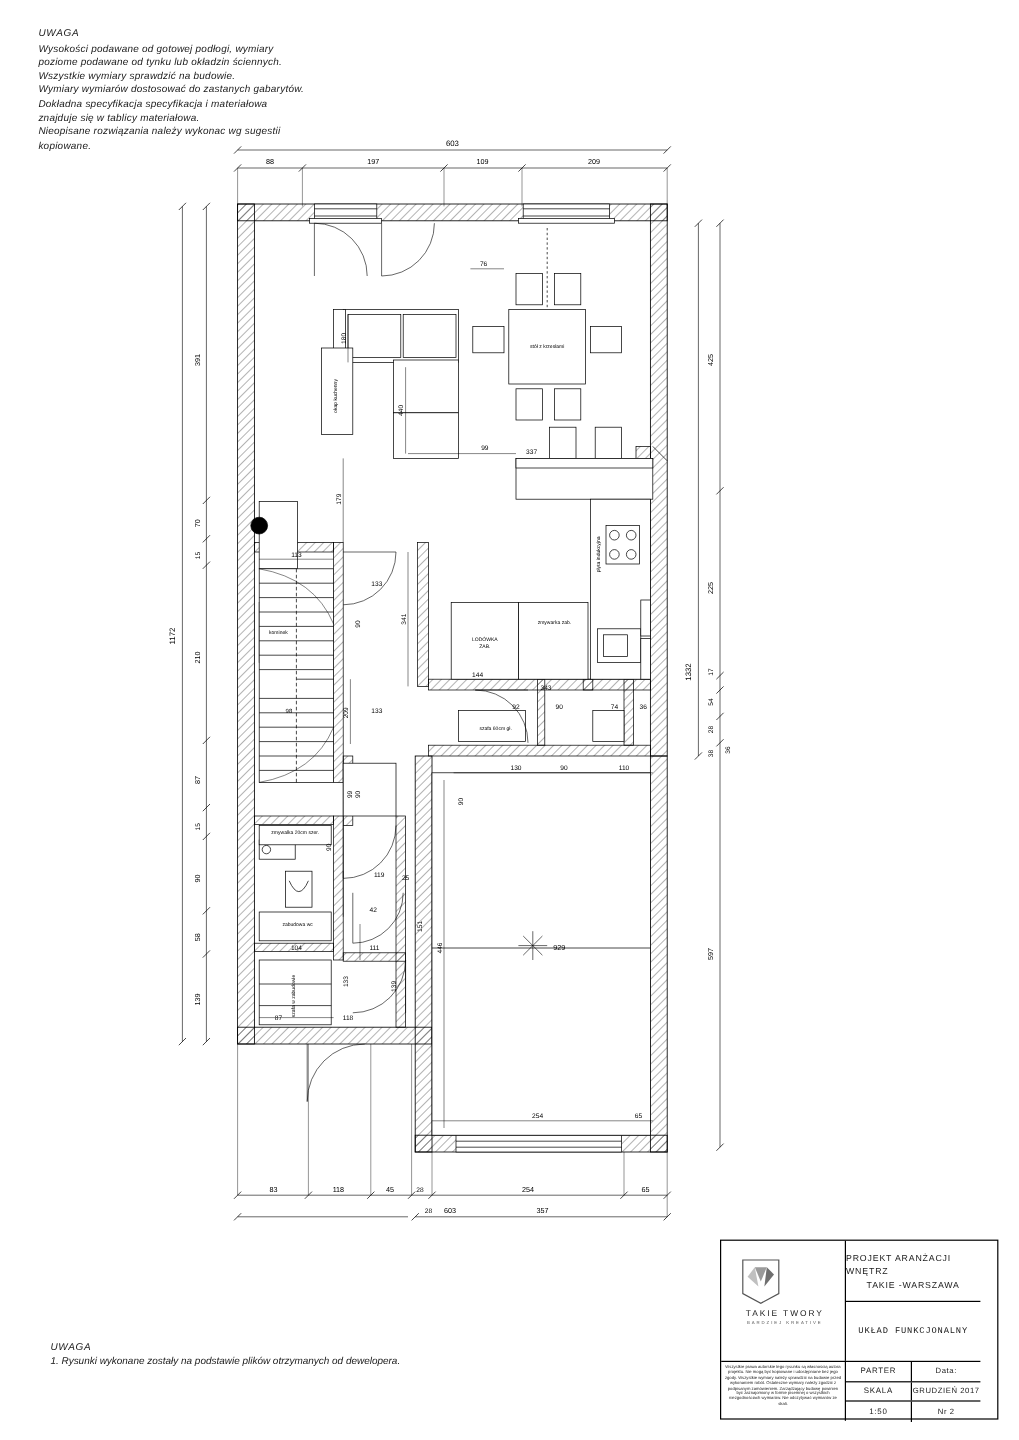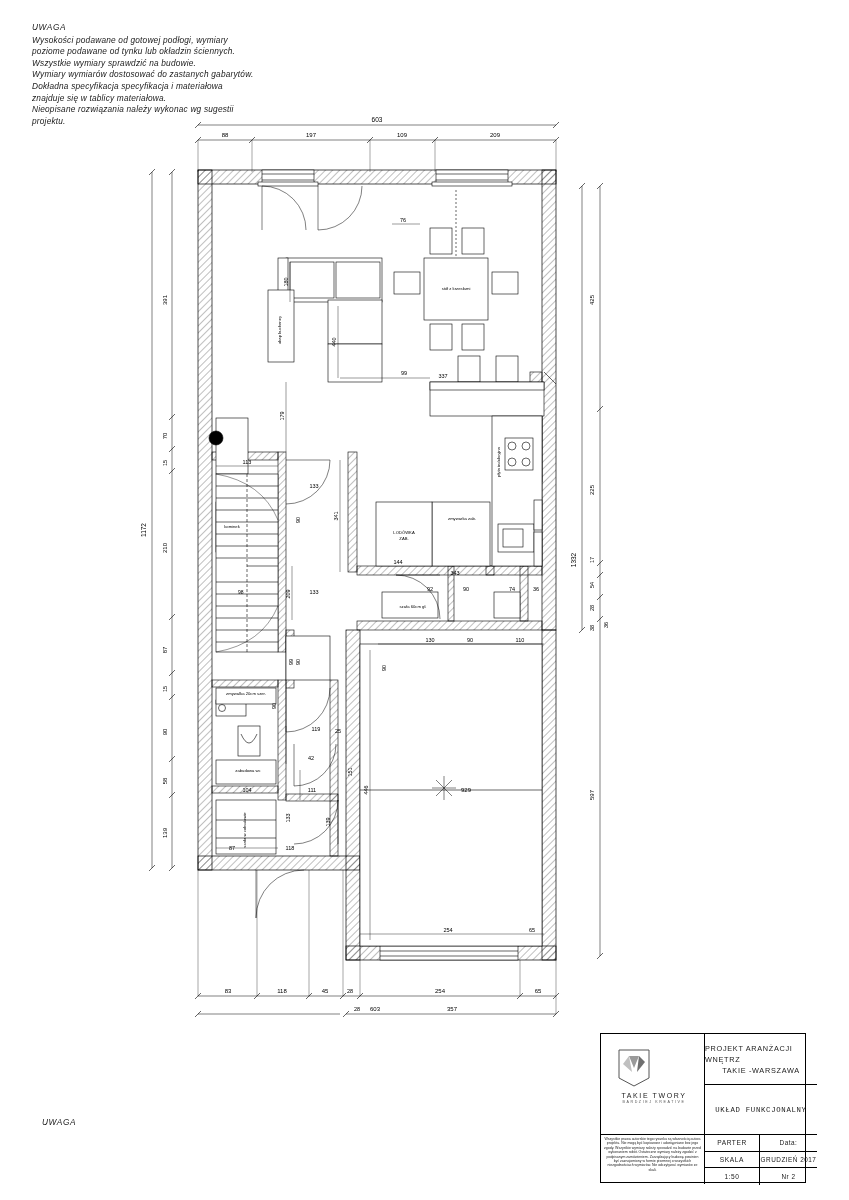--- a/index.html
+++ b/index.html
@@ -13,21 +13,21 @@
   .note-top .hdr{font-style:italic;letter-spacing:.6px;margin-bottom:1px;}
   .note-bottom{position:absolute;left:42px;top:1116px;width:420px;font-style:italic;
                font-size:8.3px;line-height:12px;}
   .note-bottom .hdr{letter-spacing:.6px;}
 
   
   .draw{position:absolute;left:0;top:0;width:849px;height:1050px;}
   svg{display:block;}
 
   
-  .tb{position:absolute;left:600px;top:1033px;width:206px;height:150px;
+  .tb{position:absolute;left:600px;top:1033px;width:232px;height:150px;
       border:1px solid #000;box-sizing:border-box;}
   .tb-logo{position:absolute;left:0;top:0;width:104px;height:100px;
            border-right:1px solid #000;box-sizing:border-box;}
   .tb-title{position:absolute;left:104px;top:0;width:112px;height:50px;
             display:flex;flex-direction:column;align-items:center;justify-content:center;
             font-size:7.3px;letter-spacing:.7px;line-height:11px;box-sizing:border-box;}
   .tb-sub{position:absolute;left:104px;top:50px;width:112px;height:50px;
           border-top:1px solid #000;display:flex;align-items:center;justify-content:center;
           font-size:7.3px;letter-spacing:.7px;box-sizing:border-box;font-family:Liberation Mono, monospace;}
   .tb-fine{position:absolute;left:0;top:100px;width:104px;height:50px;
@@ -53,21 +53,21 @@
 
   <div class="note-top">
     <div class="hdr">UWAGA</div>
     <div>Wysokości podawane od gotowej podłogi, wymiary</div>
     <div>poziome podawane od tynku lub okładzin ściennych.</div>
     <div>Wszystkie wymiary sprawdzić na budowie.</div>
     <div>Wymiary wymiarów dostosować do zastanych gabarytów.</div>
     <div>Dokładna specyfikacja specyfikacja i materiałowa</div>
     <div>znajduje się w tablicy materiałowa.</div>
     <div>Nieopisane rozwiązania należy wykonac wg sugestii</div>
-    <div>projektu.</div>
+    <div>kopiowane.</div>
   </div>
 
   <div class="draw">
   <svg width="849" height="1050" viewBox="0 0 849 1050" xmlns="http://www.w3.org/2000/svg">
     <defs>
       <pattern id="hatch" patternUnits="userSpaceOnUse" width="5" height="5" patternTransform="rotate(45)">
         <line x1="0" y1="0" x2="0" y2="5" stroke="#000" stroke-width="0.5"></line>
       </pattern>
       <marker id="tick" markerWidth="8" markerHeight="8" refX="4" refY="4" orient="auto">
         <line x1="1" y1="7" x2="7" y2="1" stroke="#000" stroke-width="0.6"></line>
@@ -459,20 +459,21 @@
         <text x="246" y="830" text-anchor="middle" transform="rotate(-90 246 830)">szafa w zabudowie</text>
         <text x="281" y="330" text-anchor="middle" transform="rotate(-90 281 330)">okap kuchenny</text>
         <text x="500" y="462" text-anchor="middle" transform="rotate(-90 500 462)">płyta indukcyjna</text>
       </g>
     </g>
   </svg>
   </div>
 
   <div class="note-bottom">
     <div class="hdr">UWAGA</div>
+    <div>1. Rysunki wykonane zostały na podstawie plików otrzymanych od dewelopera.</div>
   </div>
 
   <div class="tb">
 
     <div class="tb-logo">
       <svg class="logo-mark" viewBox="0 0 34 40">
         <polygon points="2,2 32,2 32,30 17,38 2,30" fill="none" stroke="#555" stroke-width="1"></polygon>
         <polygon points="12,8 22,8 17,20" fill="#9a9a9a"></polygon>
         <polygon points="22,8 28,14 20,24" fill="#6f6f6f"></polygon>
         <polygon points="12,8 6,16 15,24" fill="#c0c0c0"></polygon>

